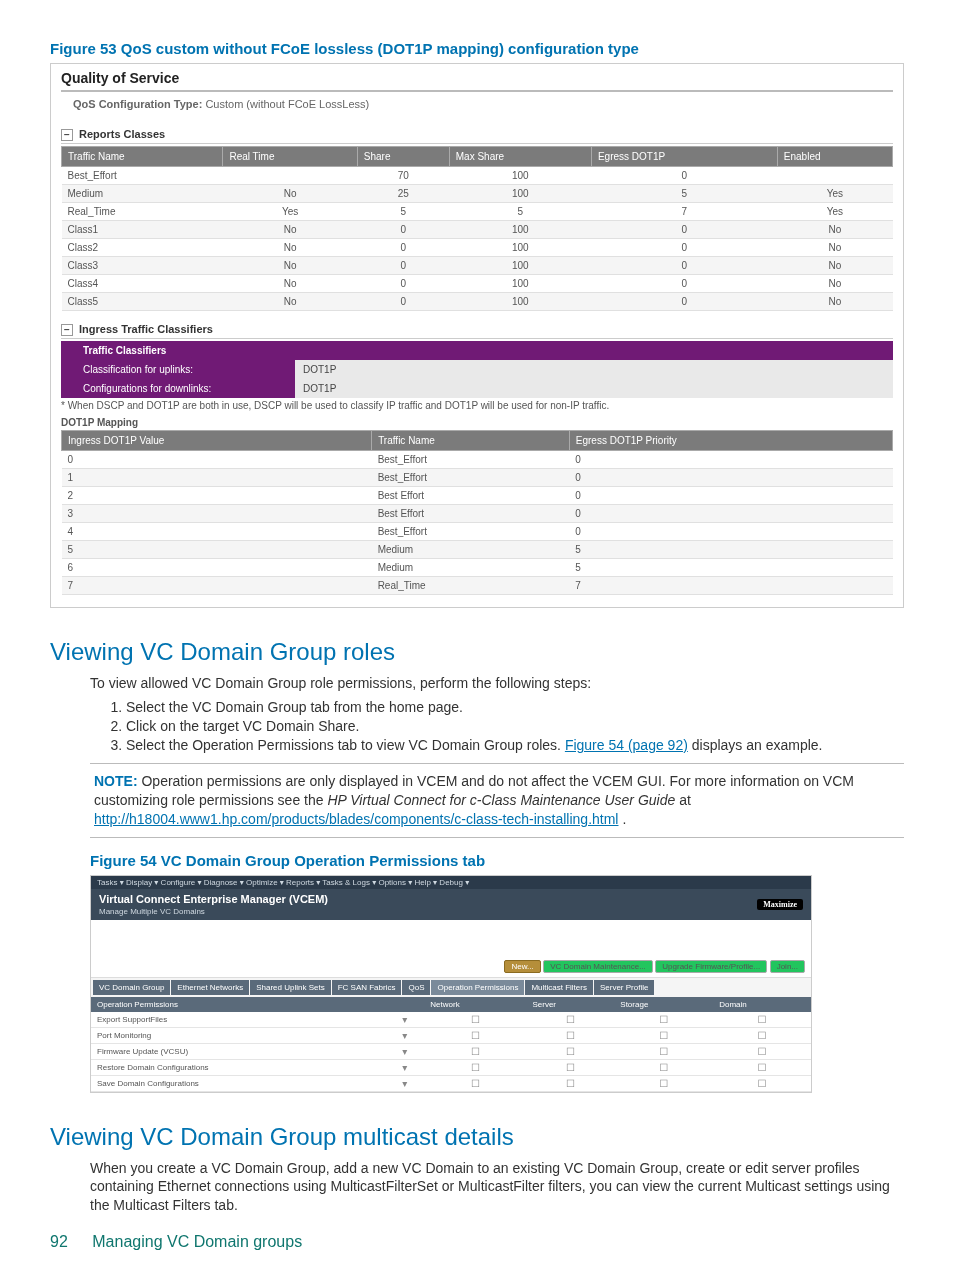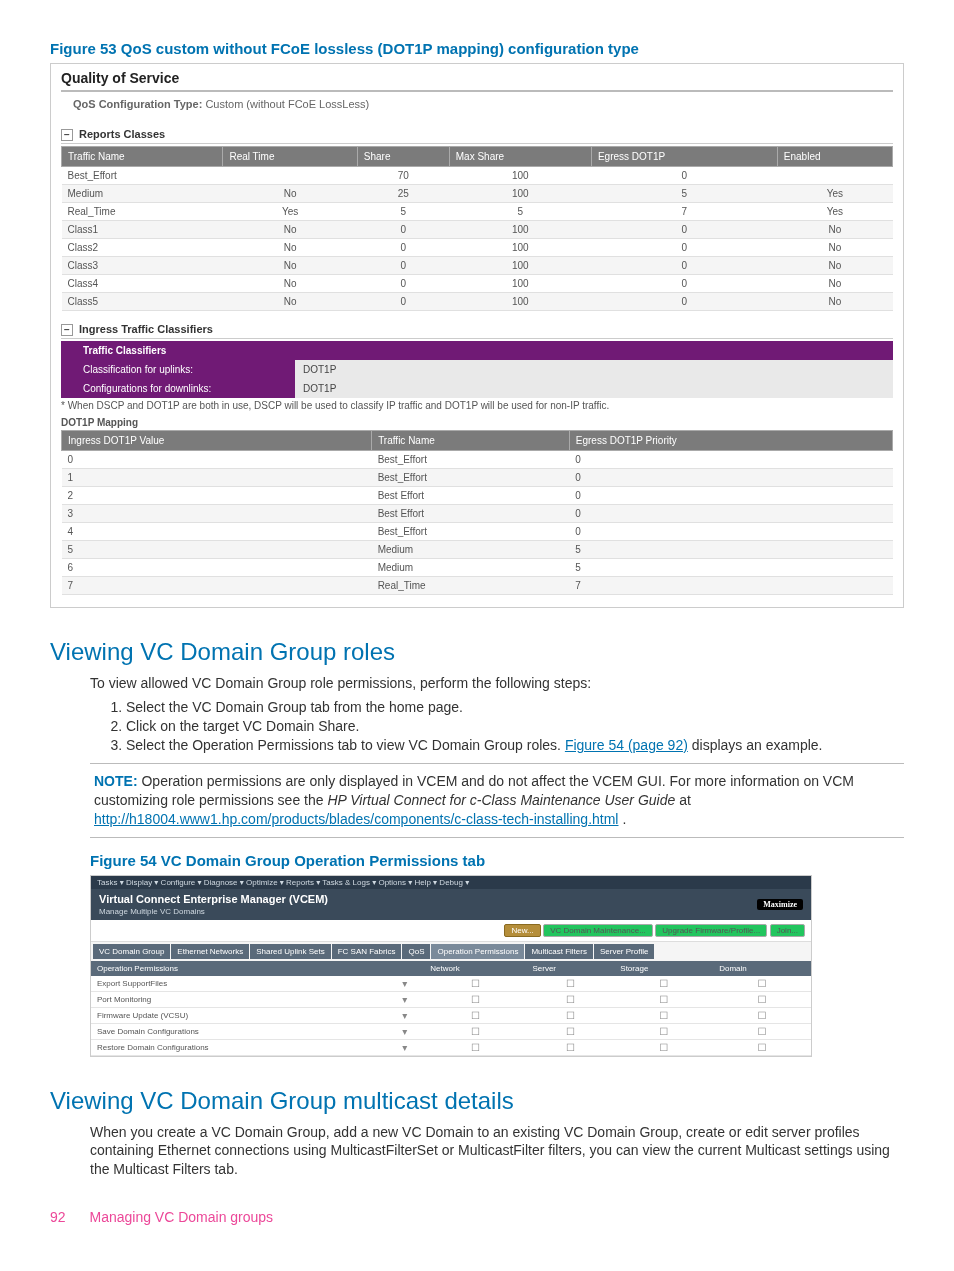--- a/index.html
+++ b/index.html
@@ -130,21 +130,21 @@
   .btn-pill {
     display: inline-block;
     background: #22c55e;
     color: #555;
     font-size: 8px;
     padding: 1px 6px;
     border-radius: 2px;
     border: 1px solid #aaa;
   }
   .btn-gold {
-    background: #b58e3a; color:#fff; border-color:#8a6a20;
+    background: #b58e3a; color:#fff; border-color:#8a6a20;margin-top:36px;
   }
   .tab-row {
     display: flex;
     background: #f5f5f5;
     font-size: 8px;
     gap: 1px;
     padding: 2px;
   }
   .tab-item {
     background: #5a6a7a; color: #fff;
@@ -156,23 +156,23 @@
   }
   table.perm th {
     background: #5a6a7a; color: #fff; text-align: left;
     padding: 3px 6px; font-weight: normal;
   }
   table.perm td {
     padding: 2px 6px; border-bottom: 1px solid #e5e5e5;
   }
   .chk { color:#888; font-size:10px; }
   .footer-line {
-    font-size: 14px;
-    color: #ec4899;
-    margin-top: 30px;
+    font-size: 16px;
+    color: #0f766e;
+    margin-top: 18px;
   }
   .footer-line .pn { margin-right: 20px; }
 </style>
 </head>
 <body>
 
 <div class="figure-title">Figure 53 QoS custom without FCoE lossless (DOT1P mapping) configuration type</div>
 
 <div class="screenshot-box">
   <div class="qos-title">Quality of Service</div>
@@ -409,29 +409,29 @@
         </tr>
         <tr>
           <td>Firmware Update (VCSU)</td>
           <td><span class="chk">▾</span></td>
           <td style="text-align: center;"><span class="chk">☐</span></td>
           <td style="text-align: center;"><span class="chk">☐</span></td>
           <td style="text-align: center;"><span class="chk">☐</span></td>
           <td style="text-align: center;"><span class="chk">☐</span></td>
         </tr>
         <tr>
+          <td>Restore Domain Configurations</td>
+          <td><span class="chk">▾</span></td>
+          <td style="text-align: center;"><span class="chk">☐</span></td>
+          <td style="text-align: center;"><span class="chk">☐</span></td>
+          <td style="text-align: center;"><span class="chk">☐</span></td>
+          <td style="text-align: center;"><span class="chk">☐</span></td>
+        </tr>
+        <tr>
           <td>Save Domain Configurations</td>
-          <td><span class="chk">▾</span></td>
-          <td style="text-align: center;"><span class="chk">☐</span></td>
-          <td style="text-align: center;"><span class="chk">☐</span></td>
-          <td style="text-align: center;"><span class="chk">☐</span></td>
-          <td style="text-align: center;"><span class="chk">☐</span></td>
-        </tr>
-        <tr>
-          <td>Restore Domain Configurations</td>
           <td><span class="chk">▾</span></td>
           <td style="text-align: center;"><span class="chk">☐</span></td>
           <td style="text-align: center;"><span class="chk">☐</span></td>
           <td style="text-align: center;"><span class="chk">☐</span></td>
           <td style="text-align: center;"><span class="chk">☐</span></td>
         </tr>
       </tbody>
   </table>
 </div>
 

